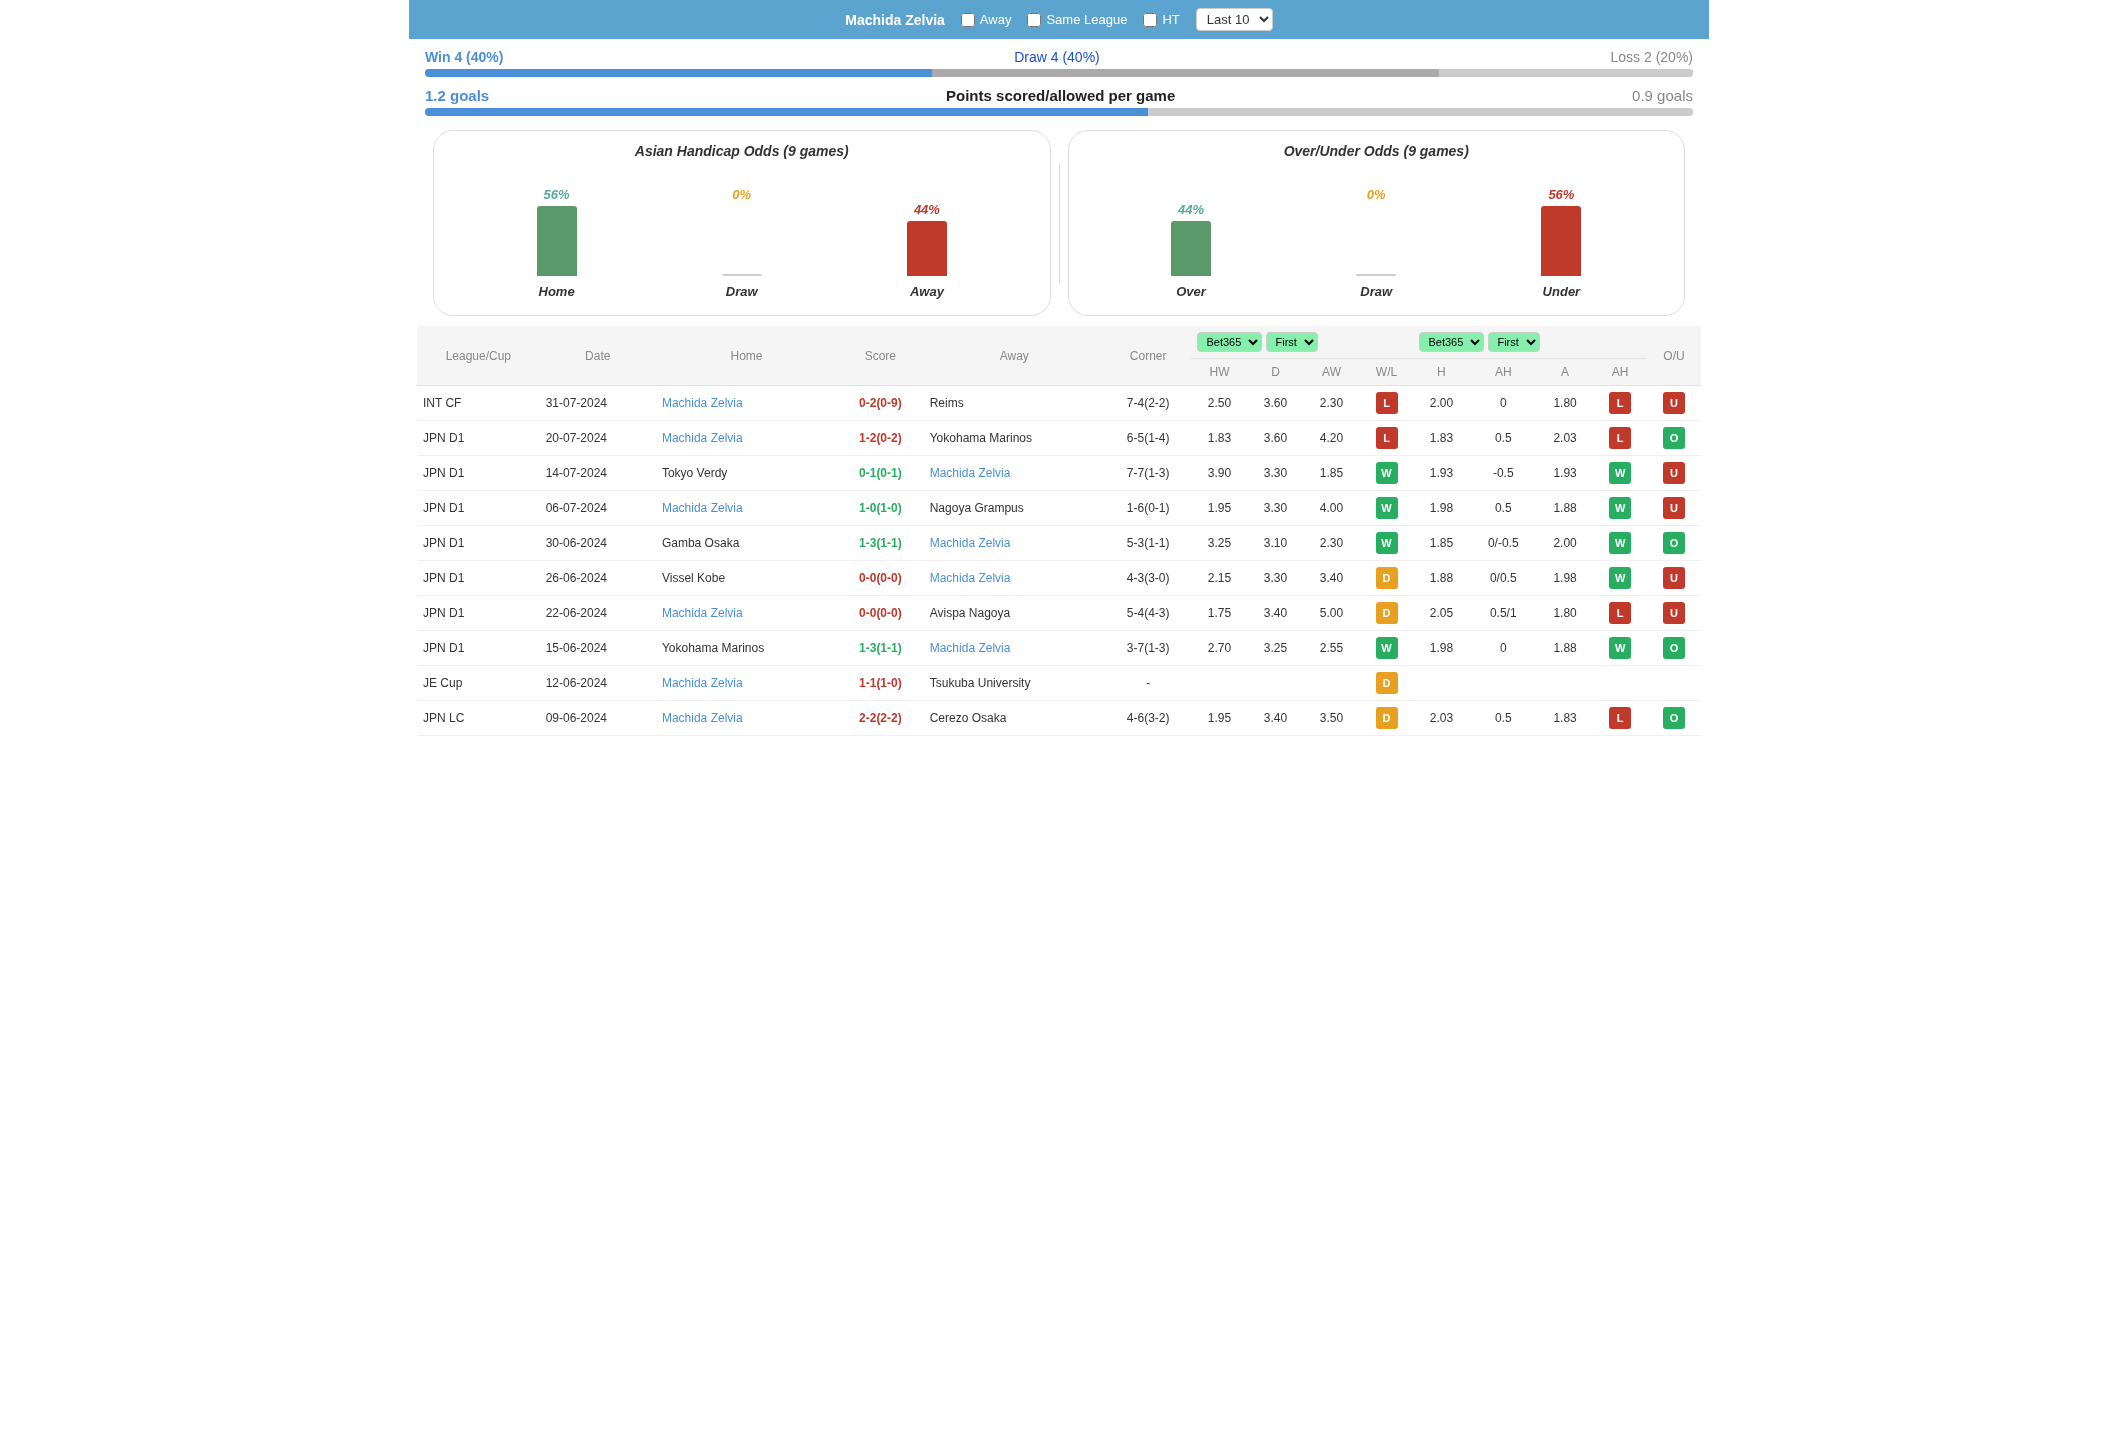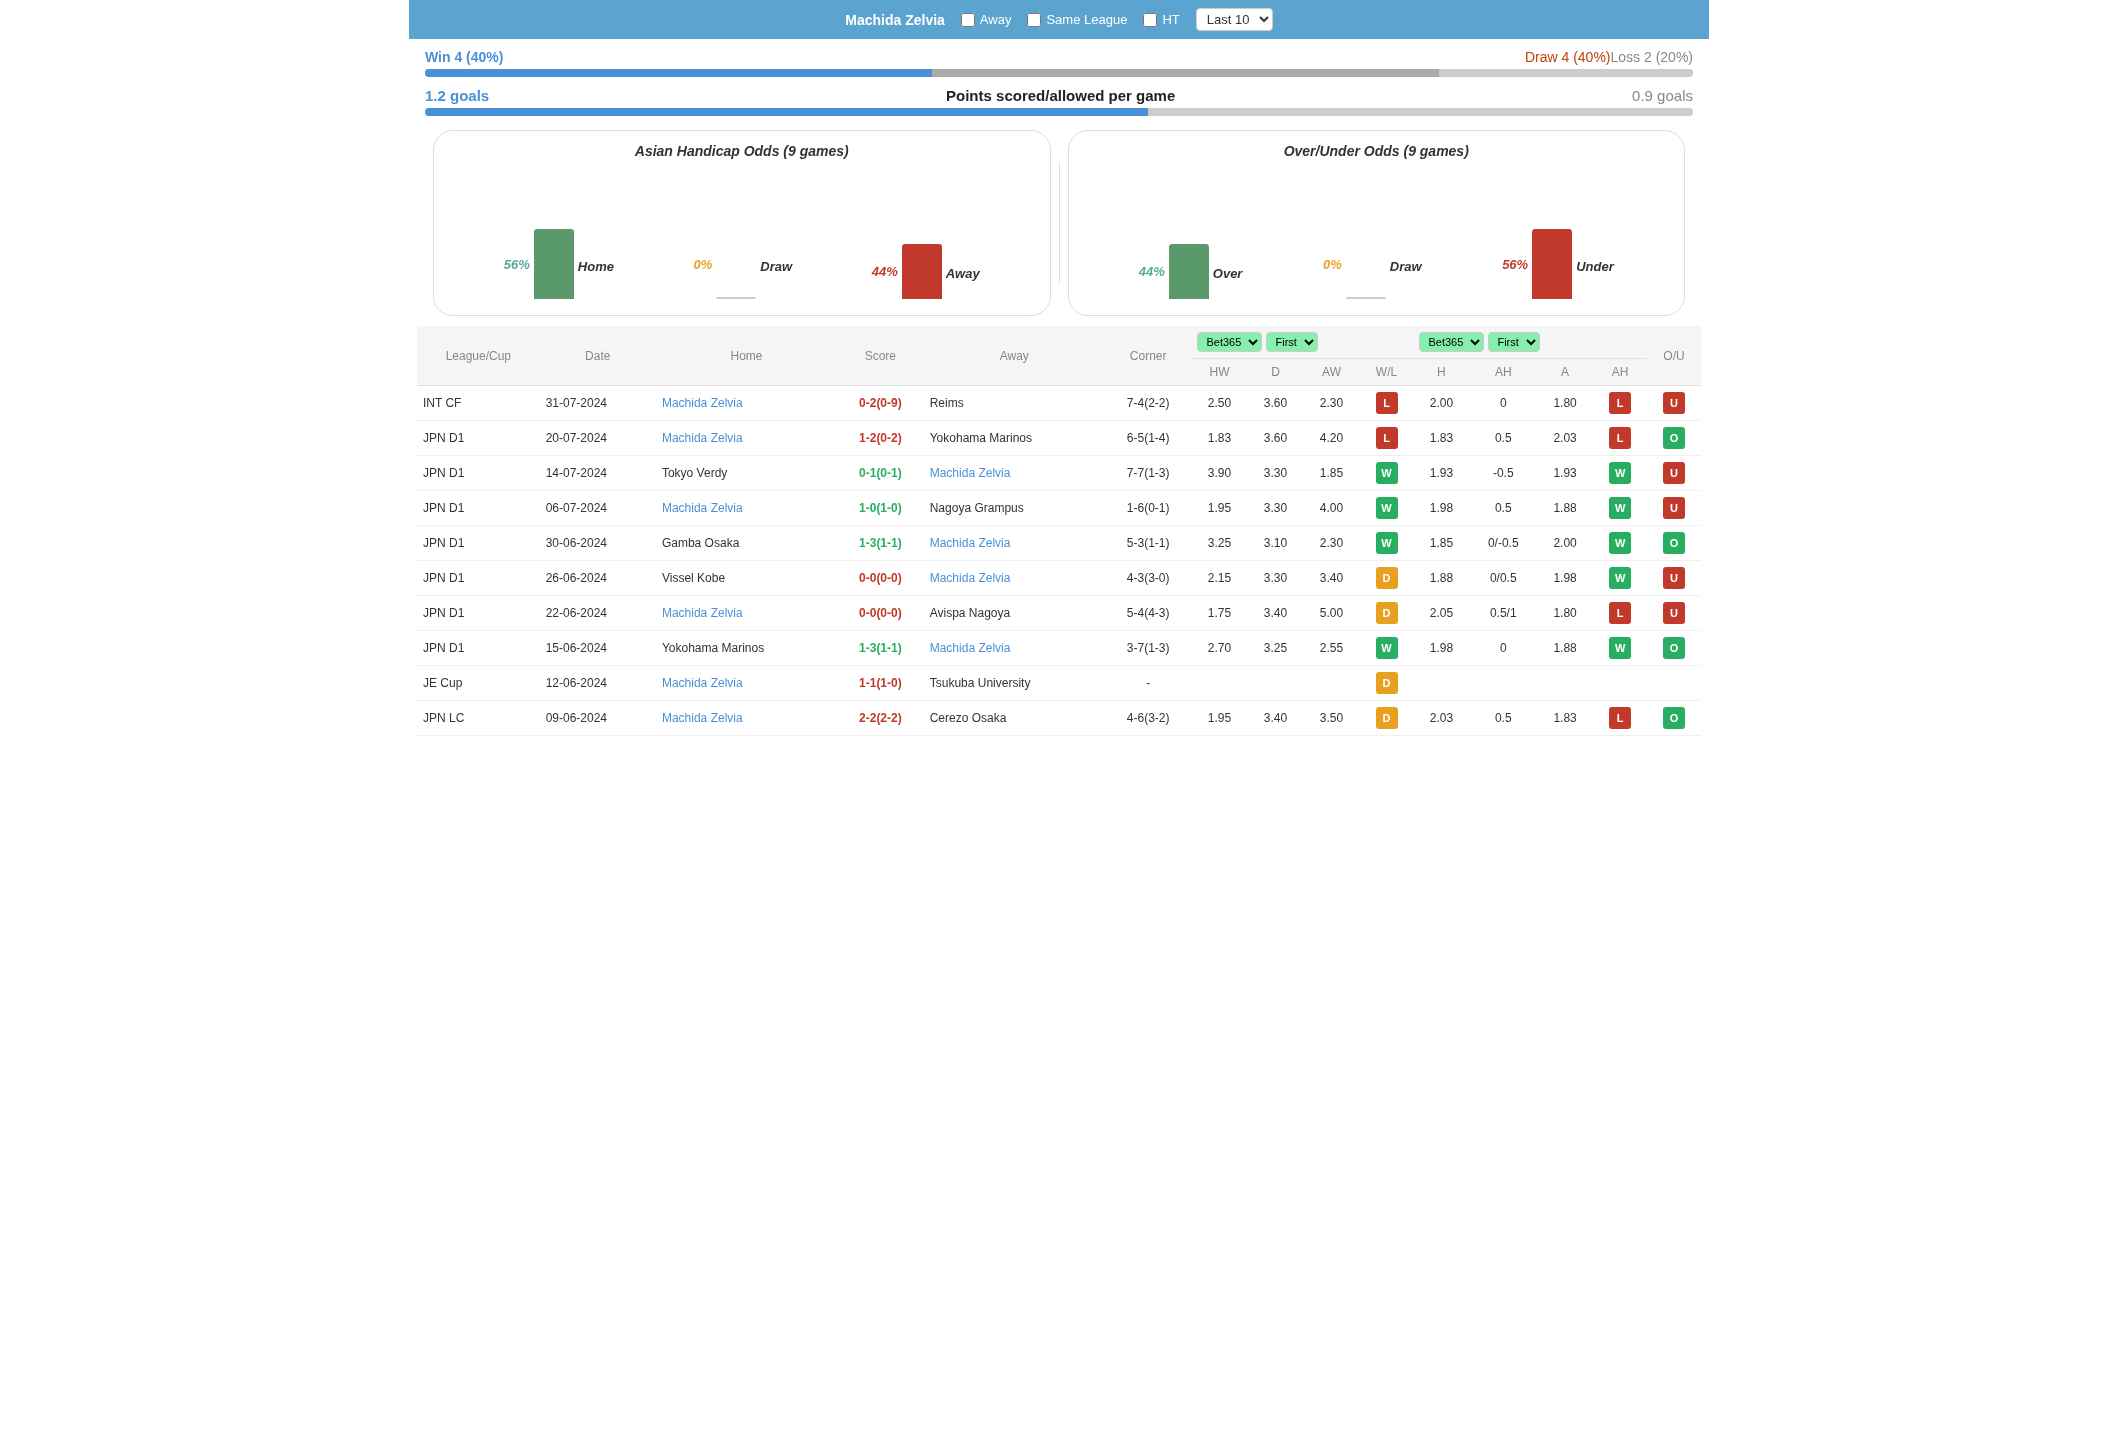--- a/index.html
+++ b/index.html
@@ -31,21 +31,21 @@
     }
 
     
     .wdl-section { padding: 10px 16px 0; }
     .wdl-labels {
       display: flex;
       justify-content: space-between;
       margin-bottom: 4px;
     }
     .wdl-labels .win { color: #4a90d9; font-weight: bold; font-size: 14px; }
-    .wdl-labels .draw { color: #c2410c; font-size: 14px; text-align: right; flex: 1; }
+    .wdl-labels .draw { color: #1d4ed8; font-size: 14px; text-align: center; flex: 1; }
     .wdl-labels .loss { color: #888; font-size: 14px; text-align: right; }
     .wdl-bar-outer { height: 8px; background: #ccc; border-radius: 4px; overflow: hidden; display: flex; }
     .wdl-bar-win { background: #4a90d9; height: 100%; }
     .wdl-bar-draw { background: #aaa; height: 100%; }
     .wdl-bar-loss { background: #ccc; height: 100%; }
 
     
     .goals-section { padding: 10px 16px 4px; }
     .goals-row {
       display: flex;
@@ -83,20 +83,21 @@
     
     .chart-container {
       display: flex;
       justify-content: space-around;
       align-items: flex-end;
       height: 120px;
       padding: 0 10px;
     }
     .chart-item {
       display: flex;
+      flex-direction: column;
       align-items: center;
       gap: 4px;
     }
     .chart-pct { font-weight: bold; font-size: 13px; }
     .chart-pct.green { color: #5a9; }
     .chart-pct.orange { color: #e8a020; }
     .chart-pct.red { color: #c0392b; }
     .chart-bar {
       width: 40px;
       border-radius: 3px 3px 0 0;

